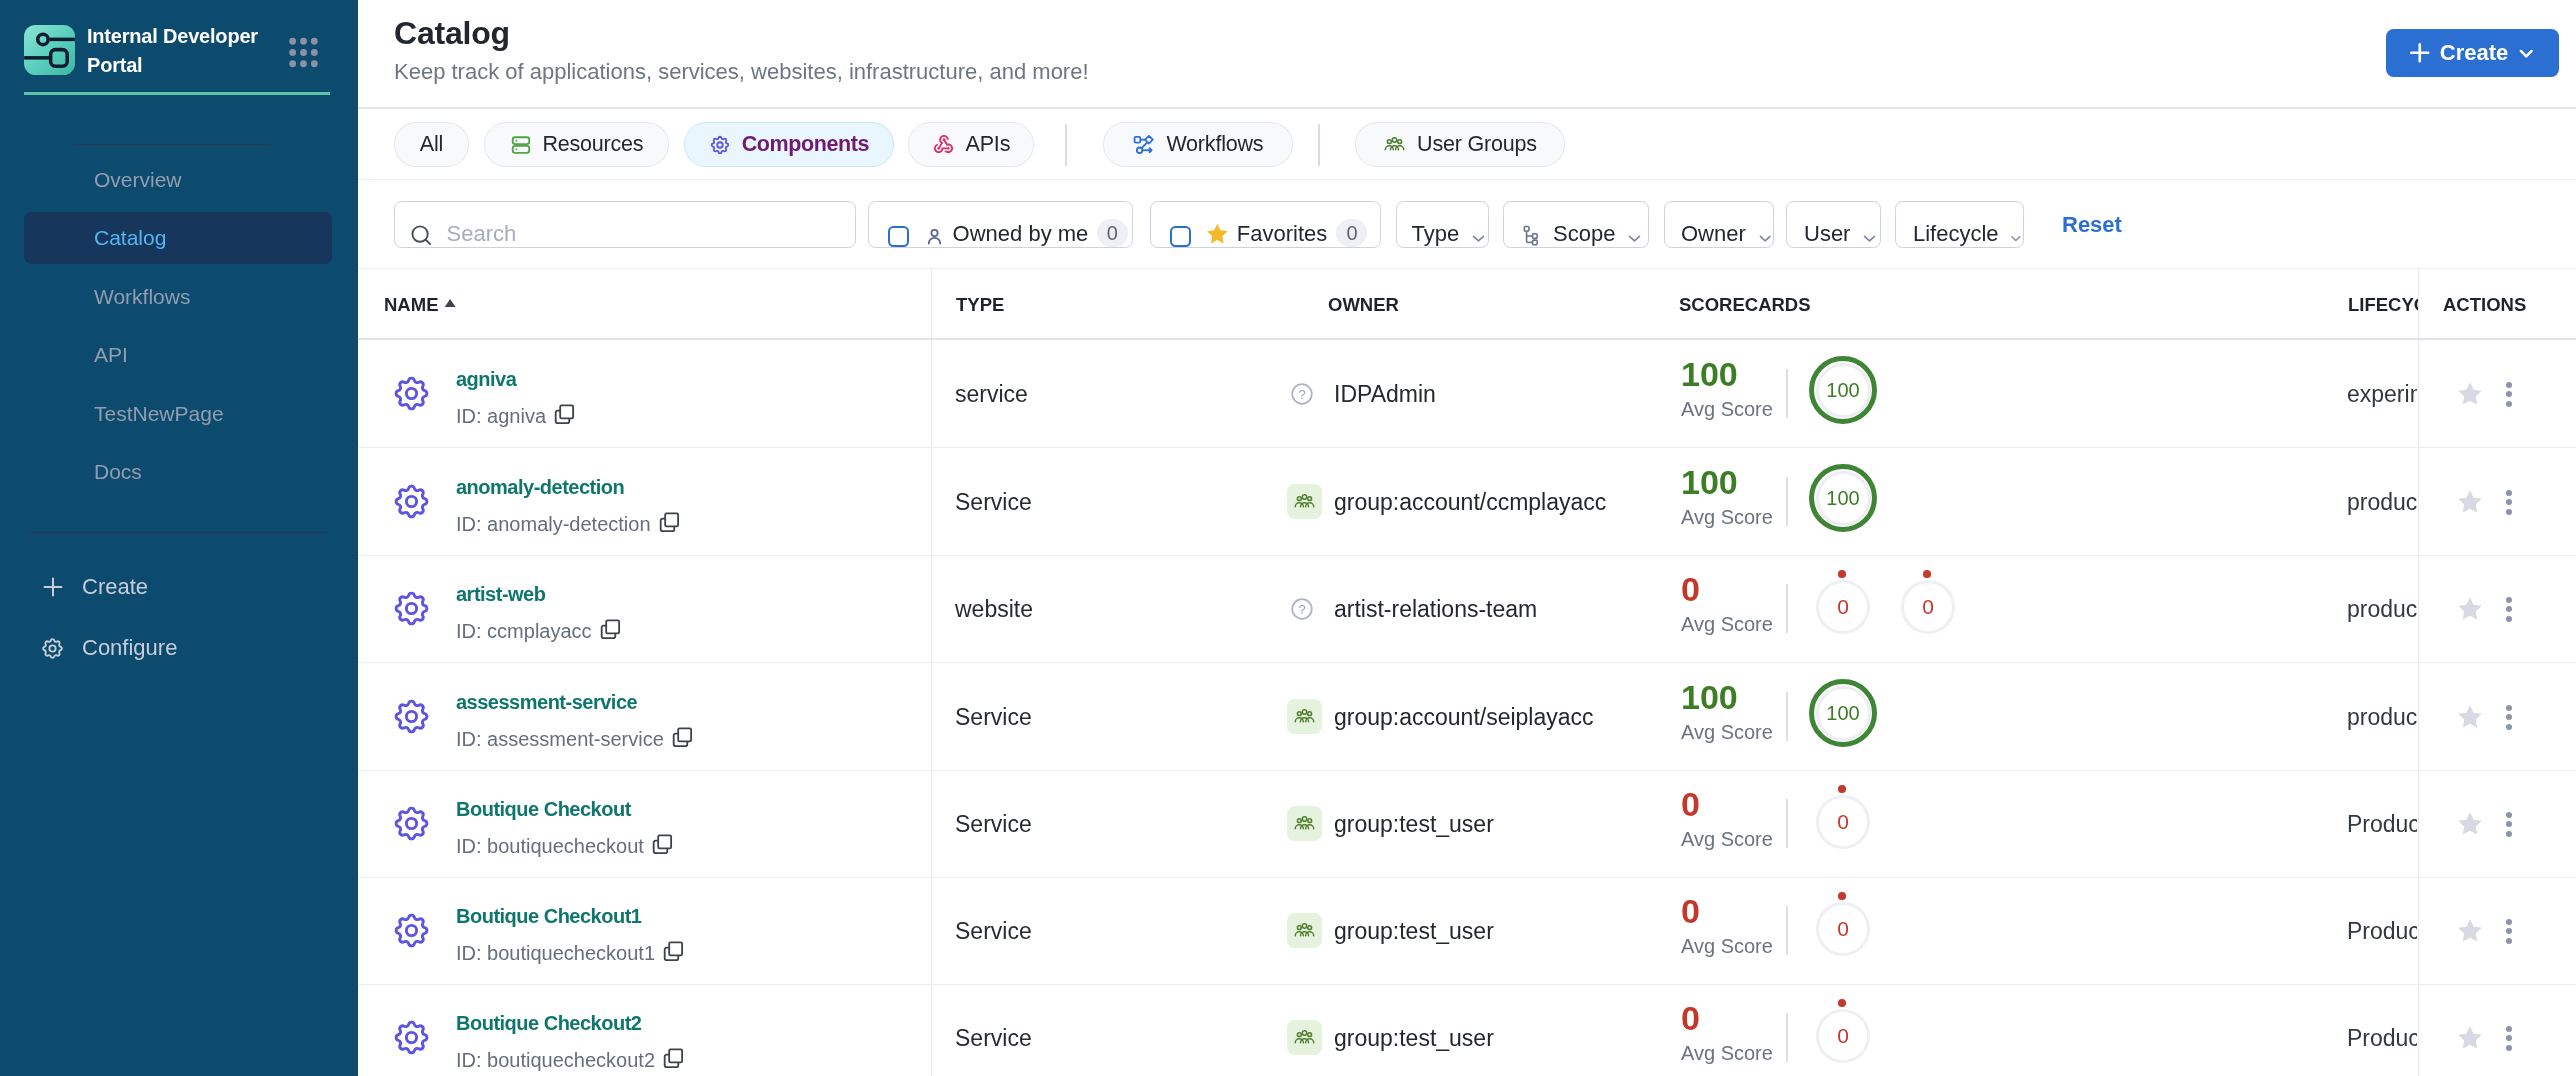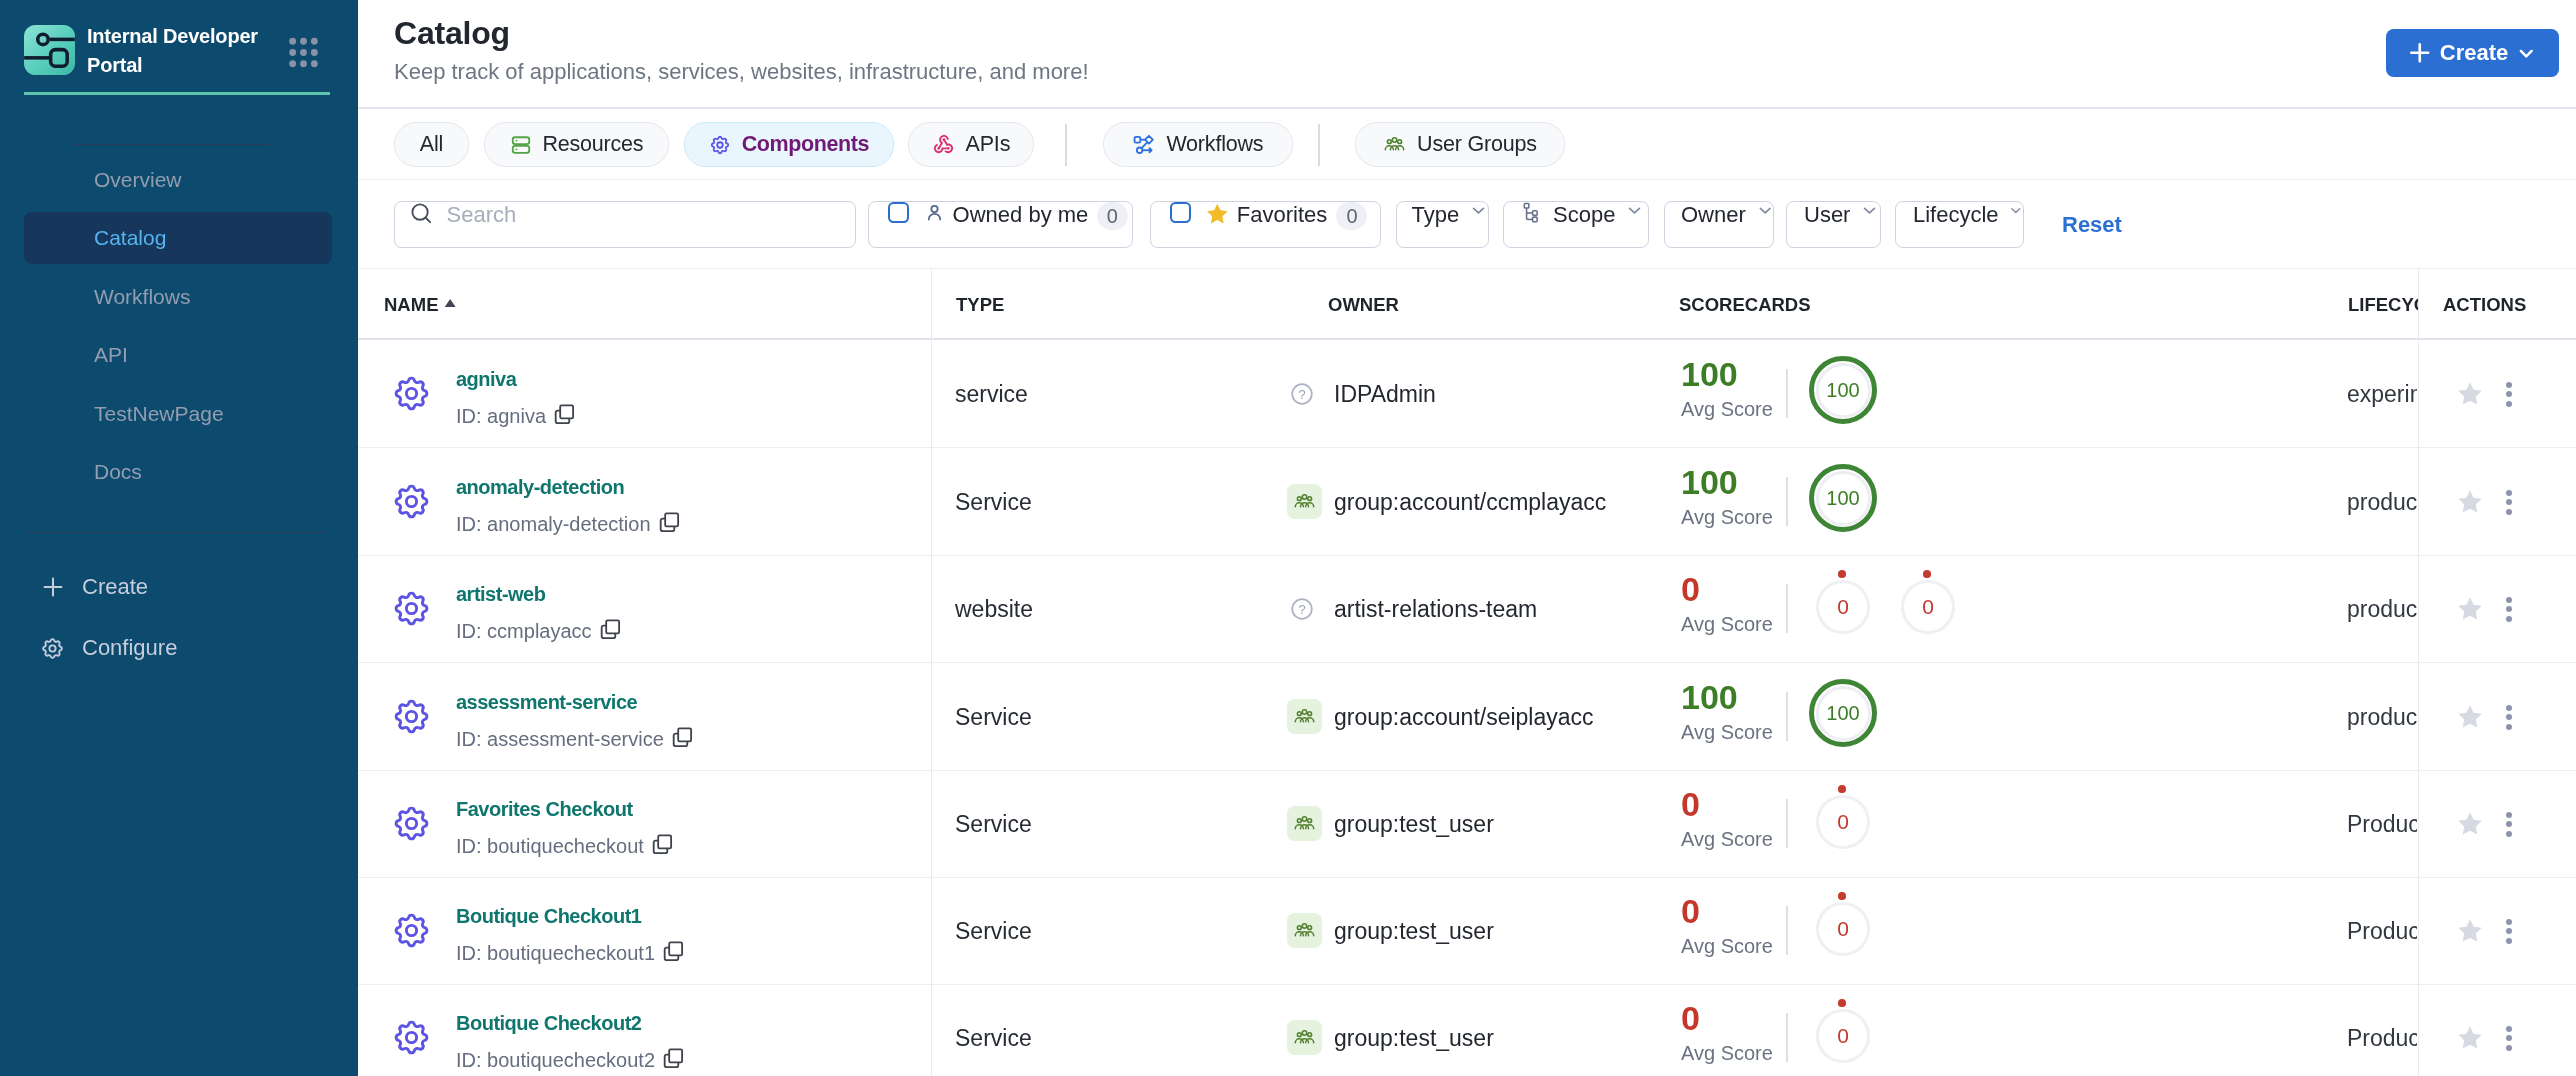--- a/index.html
+++ b/index.html
@@ -28,21 +28,21 @@
   align-items:center;justify-content:center;gap:9.2px}
 .hline{position:absolute;background:#e3e5ec}
 
 .pill{position:absolute;top:122px;height:45px;border-radius:22px;border:1.2px solid #e5e7ee;
   background:#f8f9fb;display:flex;align-items:center;justify-content:center;gap:10.8px;
   font-size:21.5px;color:#23272f;letter-spacing:-0.2px}
 .pill.active{background:#eaf6fd;border-color:#c9e9f9;color:#701a75;font-weight:bold;letter-spacing:-0.4px}
 .vsep{position:absolute;top:124px;width:1.5px;height:42px;background:#d8dbe3}
 
 .fbox{position:absolute;top:201px;height:47px;border:1.2px solid #ced2de;border-radius:7.7px;
-  background:#fff;display:flex;align-items:flex-start;white-space:nowrap}
+  background:#fff;display:flex;align-items:flex-end;white-space:nowrap}
 .ftext{font-size:22px;color:#23272f}
 .badge{background:#eef0f5;border-radius:14px;height:28px;min-width:31px;padding:0 1.5px;display:flex;
   align-items:center;justify-content:center;font-size:20px;color:#5d6572}
 .cbx{width:21px;height:21px;border:2.3px solid #2a6fd0;border-radius:5.4px;background:#fff}
 .chev{margin-left:10.8px}
 .reset{position:absolute;left:2062px;top:212px;font-size:22px;font-weight:bold;color:#2b6fd3}
 
 .th{position:absolute;top:294px;font-size:18.5px;font-weight:bold;color:#1f242b;letter-spacing:0px}
 .row{position:absolute;left:358px;width:2218px;height:108px;border-bottom:0.8px solid #eceef3}
 .gear{position:absolute;left:33px;top:33px}
@@ -453,21 +453,21 @@
           <i></i>
         </div>
       </div>
 <div class="row" style="top:770px;height:108px">
         <svg class="gear" width="41" height="41" viewBox="0 0 24 24">
           <g fill="none" stroke="#5d54e3" stroke-width="1.7">
             <path d="M10.325 4.317c.426-1.756 2.924-1.756 3.35 0a1.724 1.724 0 0 0 2.573 1.066c1.543-.94 3.31.826 2.37 2.37a1.724 1.724 0 0 0 1.065 2.572c1.756.426 1.756 2.924 0 3.35a1.724 1.724 0 0 0-1.066 2.573c.94 1.543-.826 3.31-2.37 2.37a1.724 1.724 0 0 0-2.572 1.065c-.426 1.756-2.924 1.756-3.35 0a1.724 1.724 0 0 0-2.573-1.066c-1.543.94-3.31-.826-2.37-2.37a1.724 1.724 0 0 0-1.065-2.572c-1.756-.426-1.756-2.924 0-3.35a1.724 1.724 0 0 0 1.066-2.573c-.94-1.543.826-3.31 2.37-2.37c1 .608 2.296.07 2.572-1.065z"></path>
             <circle cx="12" cy="12" r="3"></circle>
           </g>
         </svg>
-        <div class="name">Favorites Checkout</div>
+        <div class="name">Boutique Checkout</div>
         <div class="idline">
           <span>ID: boutiquecheckout</span>
           <svg width="23" height="23" viewBox="0 0 24 24" style="margin-top:-3.8px">
             <g fill="none" stroke="#3e434b" stroke-width="1.9">
               <rect x="7.5" y="2.5" width="13.5" height="13.5" rx="1.4"></rect>
               <path d="M7.5 7.9 H4.8 a2 2 0 0 0 -2 2 V19 a2 2 0 0 0 2 2 H15 a2 2 0 0 0 2 -2 v-3.2"></path>
             </g>
           </svg>
         </div>
         <div class="typ">Service</div>

